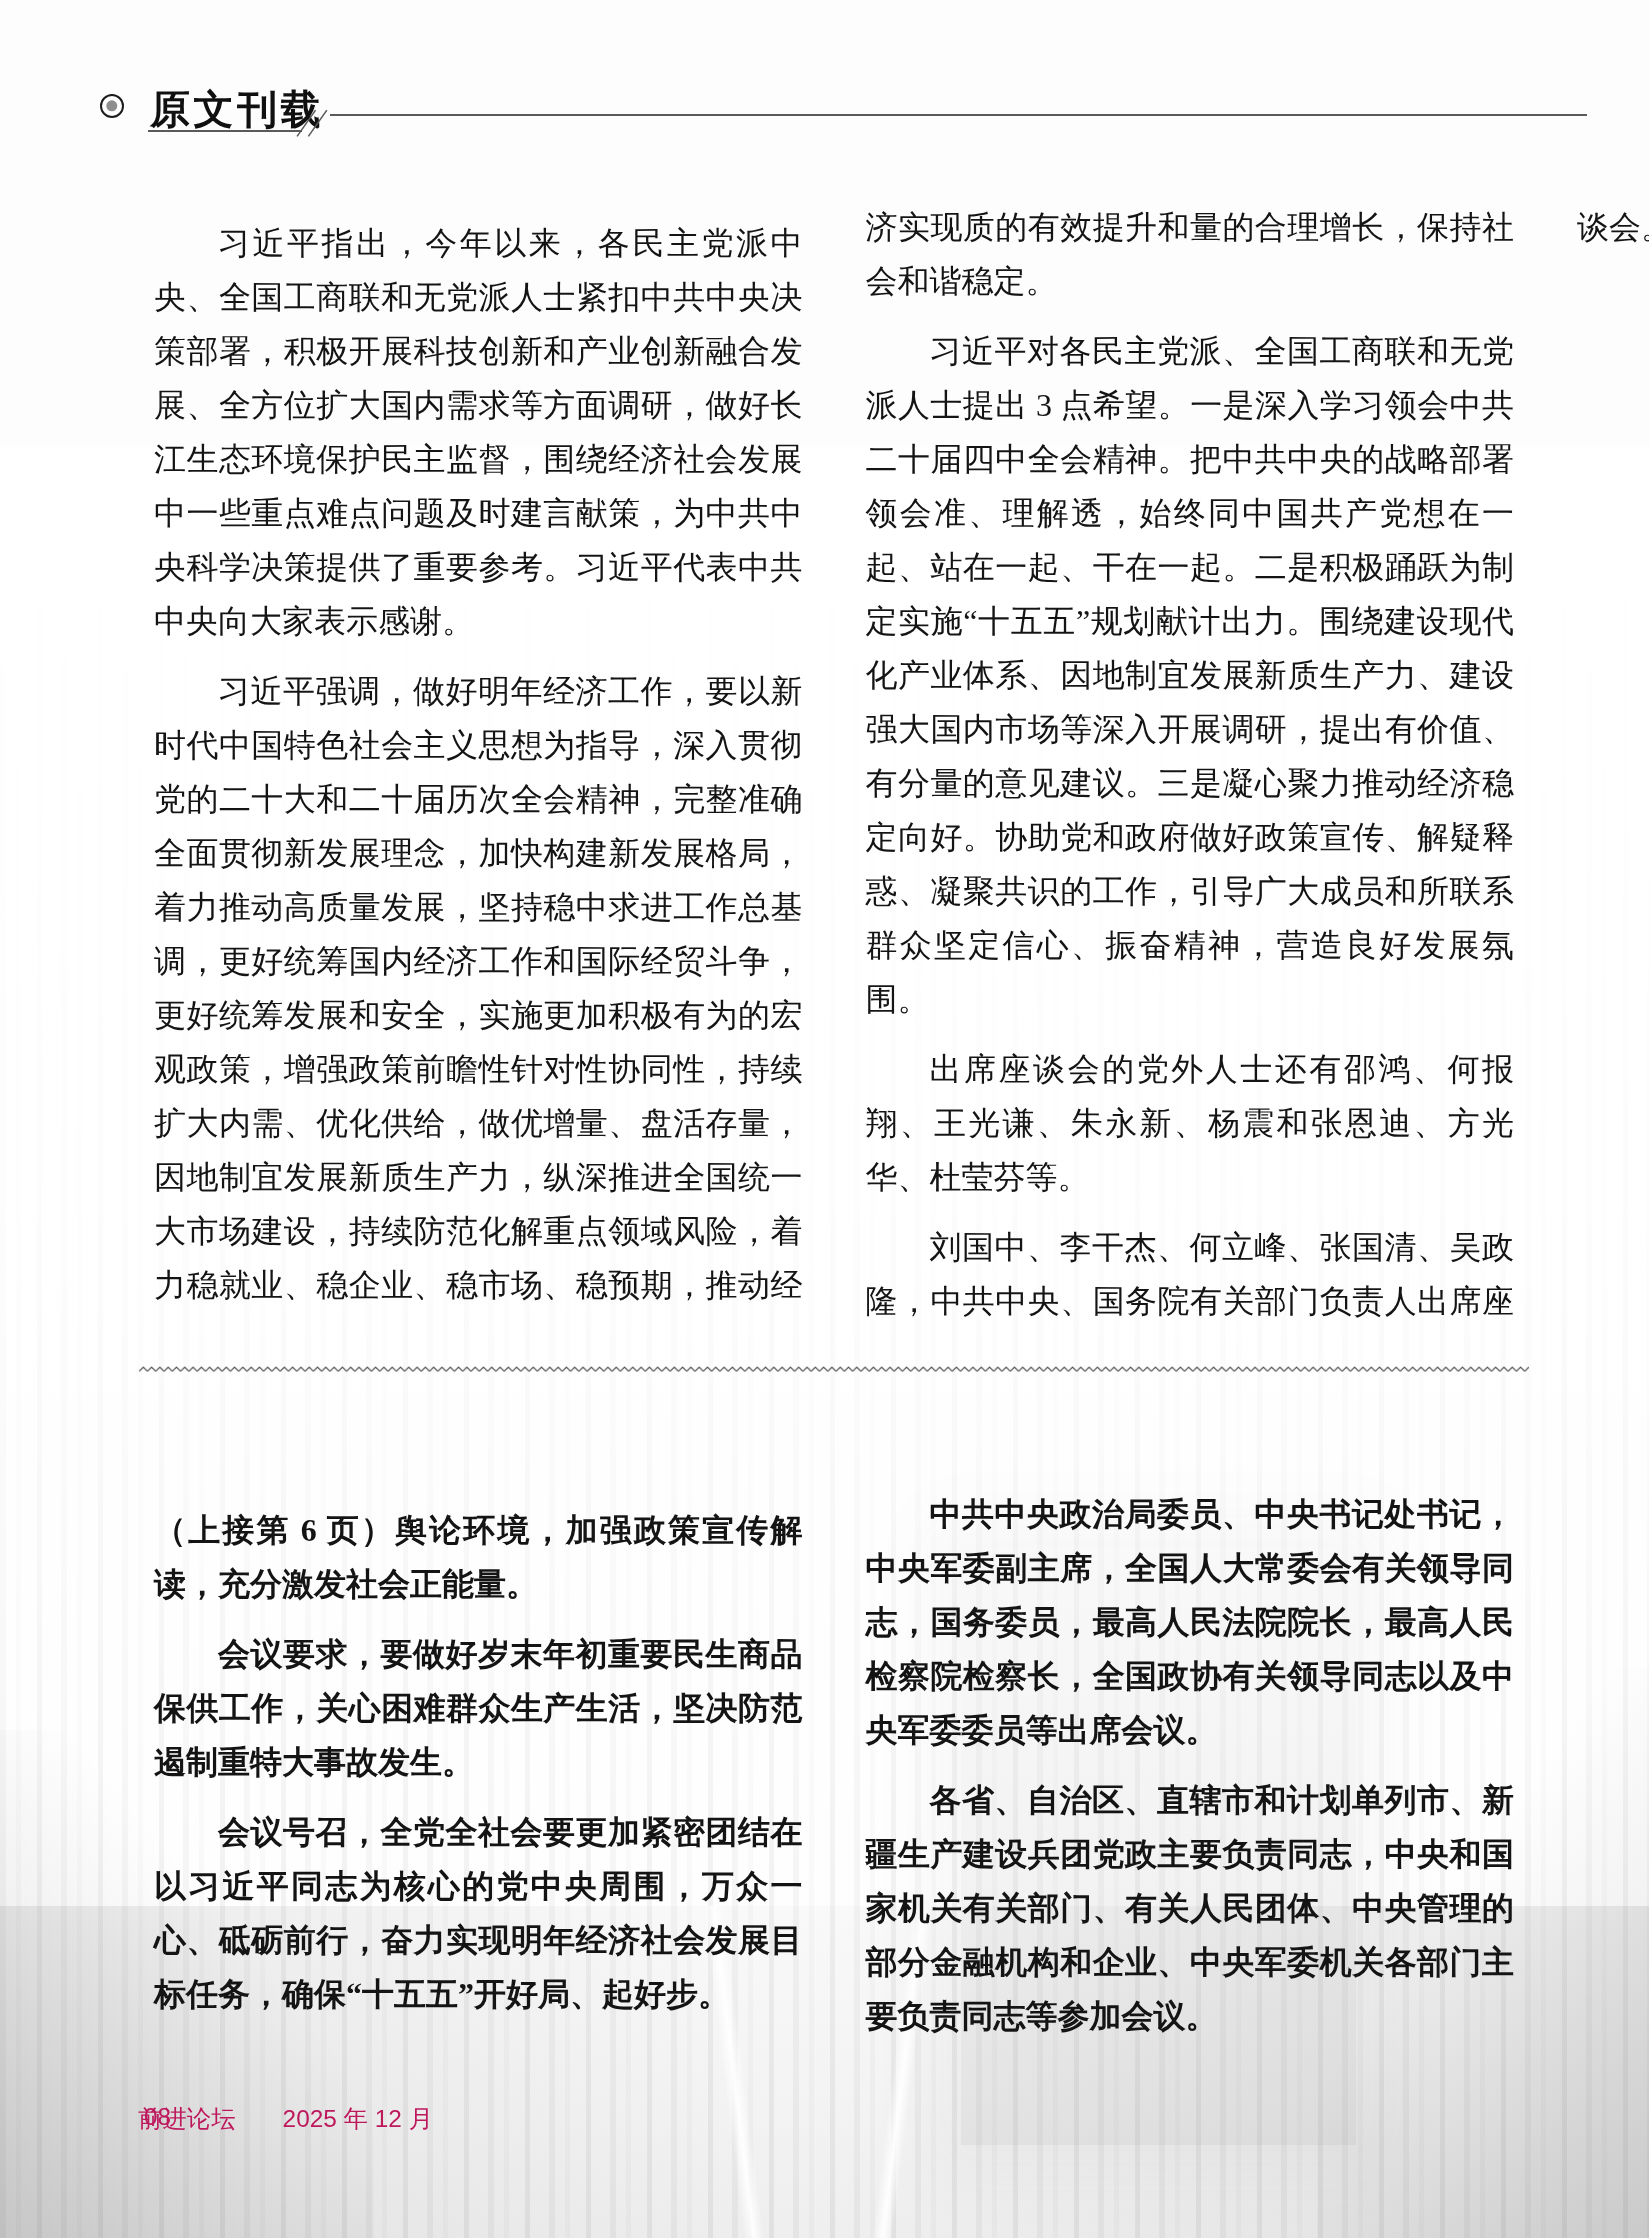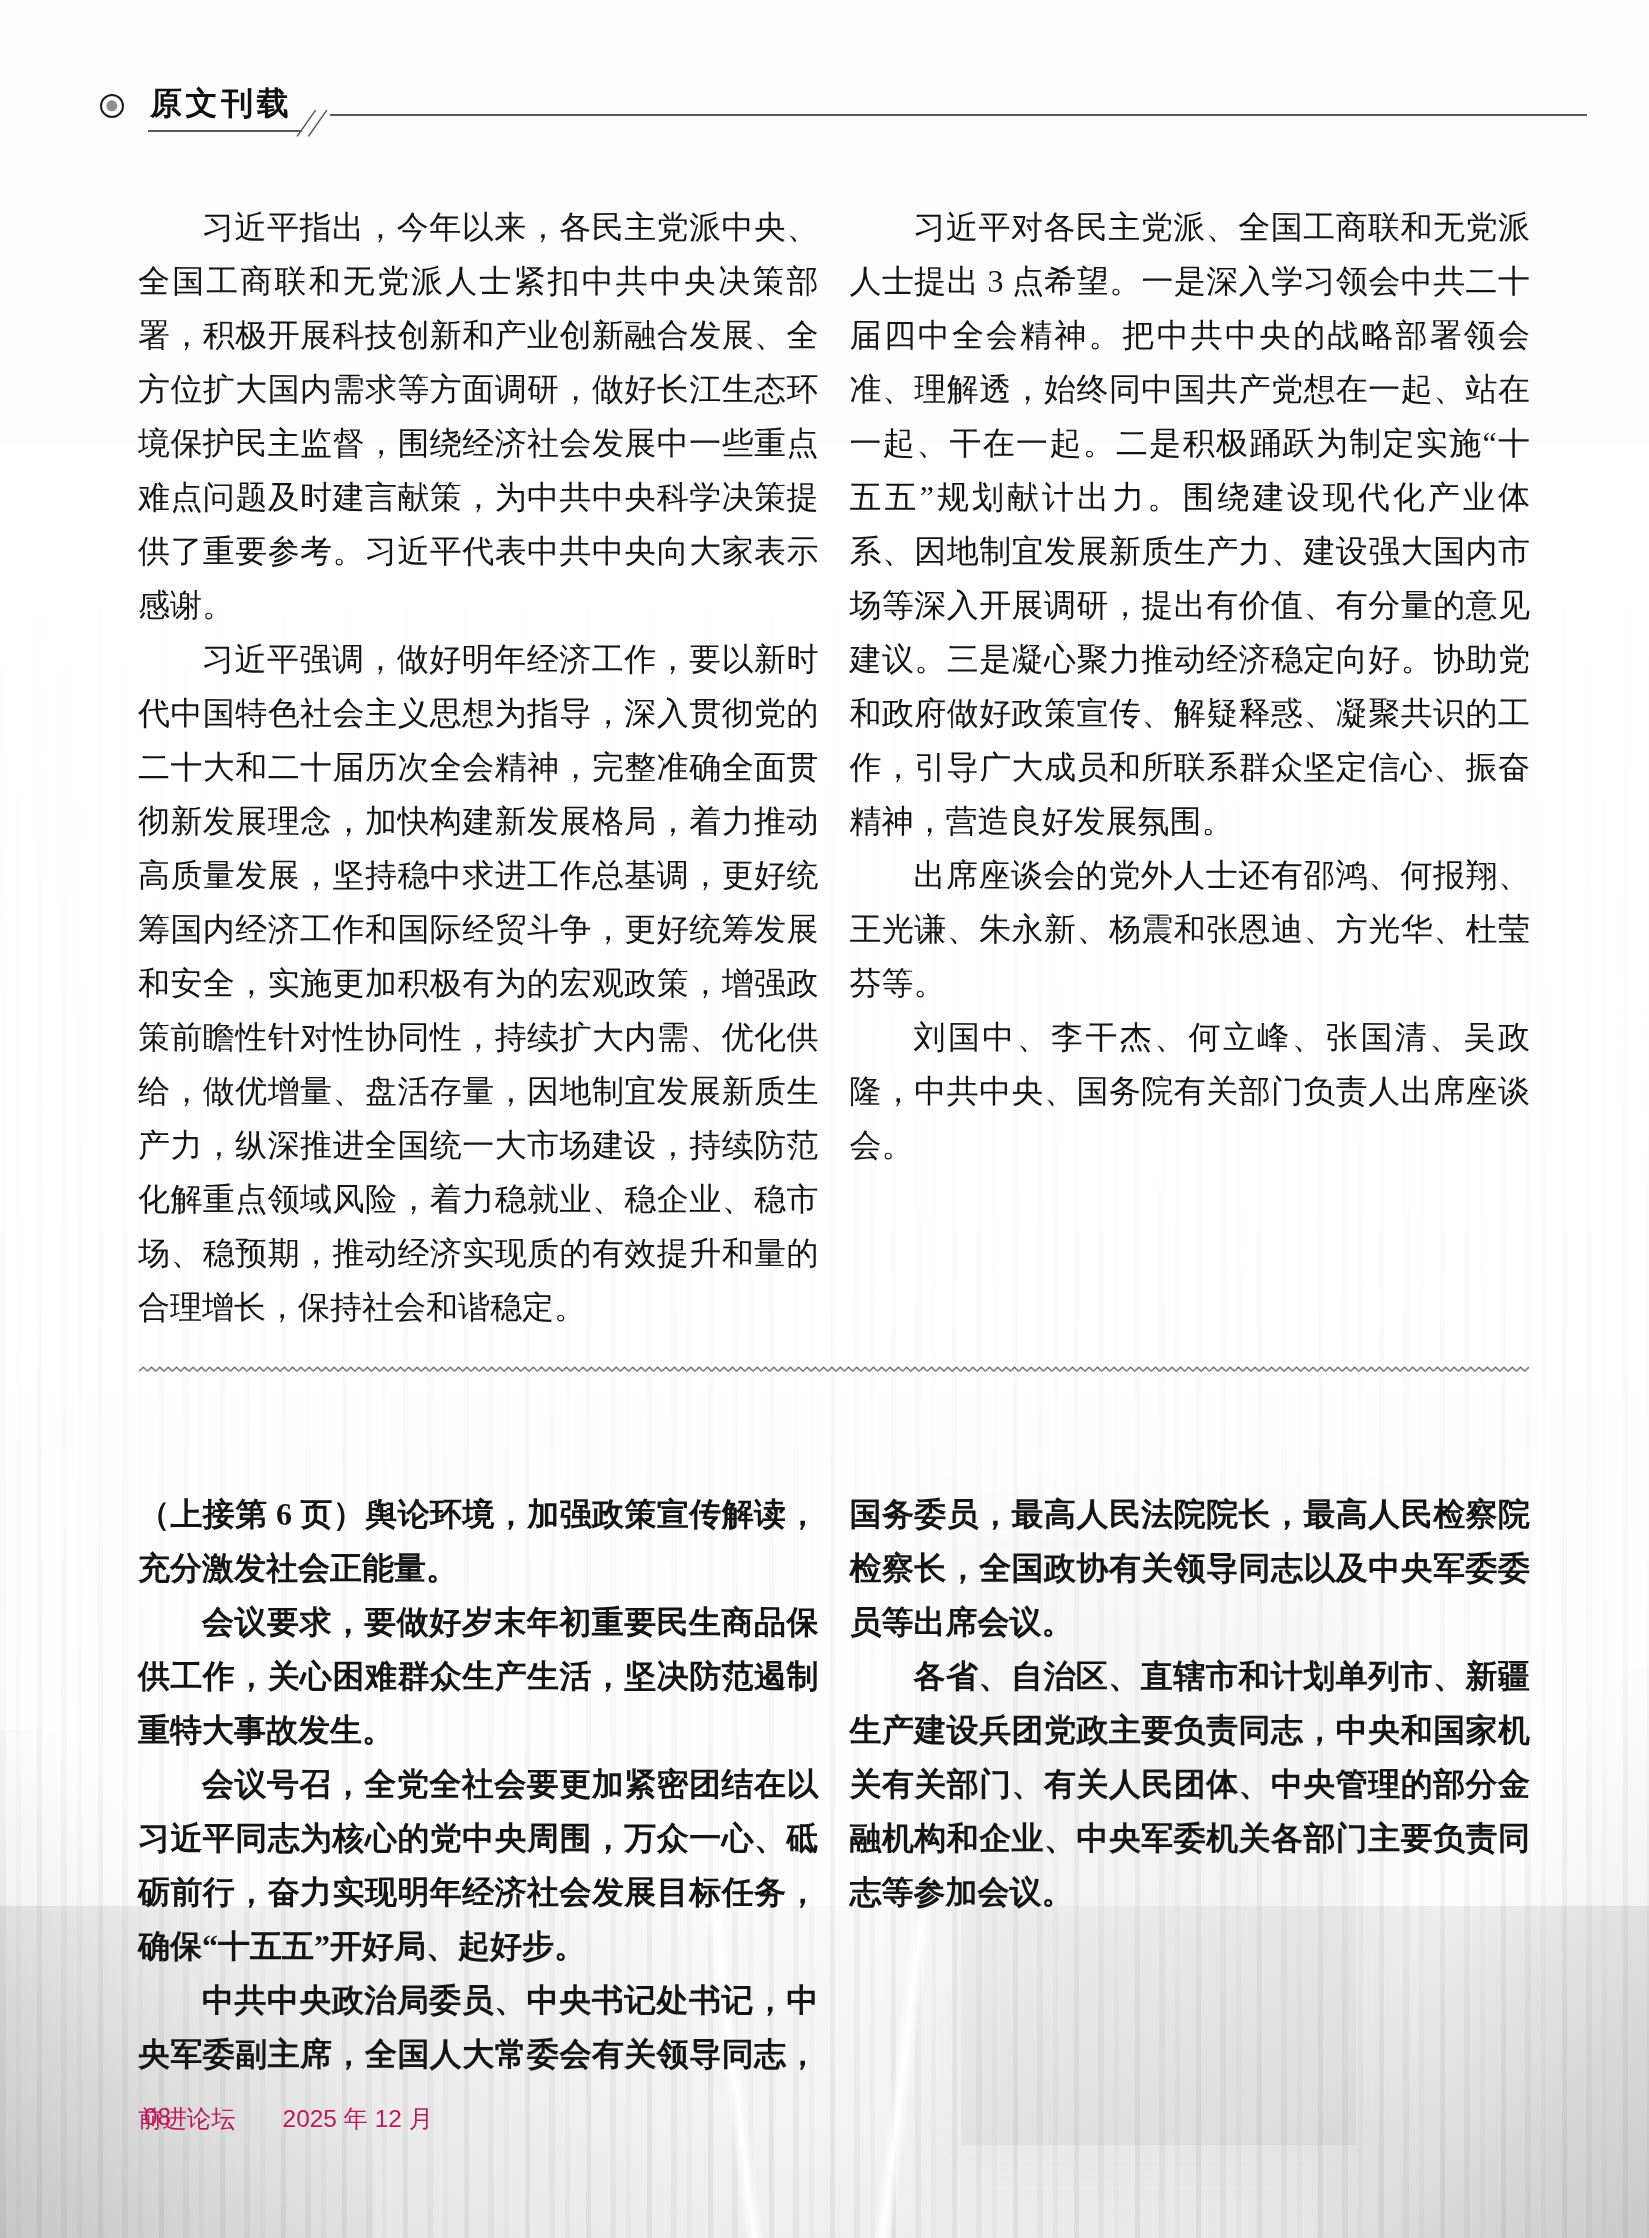--- a/index.html
+++ b/index.html
@@ -65,37 +65,37 @@
     border: 2.1px solid #1c1c1c; border-radius: 50%;
   }
   .bullet::after {
     content: ""; position: absolute; left: 50%; top: 50%;
     transform: translate(-50%, -50%);
     width: 11.4px; height: 11.4px; border-radius: 50%;
     background: #8d8d8d;
   }
   .header-title {
     position: absolute; left: 150px; top: 82px; margin: 0;
-    font-size: 32px; font-weight: bold; color: #101010;
+    font-size: 40px; font-weight: bold; color: #101010;
     letter-spacing: 3.6px; white-space: nowrap;
   }
   .rule-short { position: absolute; left: 148px; top: 130px; width: 154px; height: 1.6px; background: #5a5a5a; }
   .rule-long  { position: absolute; left: 330px; top: 114px; width: 1257px; height: 1.6px; background: #5a5a5a; }
   .slashes    { position: absolute; left: 294px; top: 108px; }
 
   
   .columns {
     position: absolute; left: 138px; width: 1392px;
     column-count: 2; column-gap: 31px; column-fill: auto;
     font-size: 32px; line-height: 54px; color: #141414;
     text-align: justify; z-index: 2;
   }
   #article1 { top: 200px;  height: 1139px; }
   #article2 { top: 1487px; height: 597px; font-weight: bold; }
-  .para { margin: 0; }
+  .para { margin: 16px; }
   .para.indent { text-indent: 2em; }
 
   
   .divider { position: absolute; left: 138px; top: 1365px; width: 1392px; height: 8.3px; z-index: 2; }
 
   
   .footer-bar {
     position: absolute; left: 0; top: 2103px; width: 1340px; height: 36px;
     font-family: "Liberation Sans", "DejaVu Sans", sans-serif;
     font-size: 24.4px; color: #be185d; z-index: 3;

